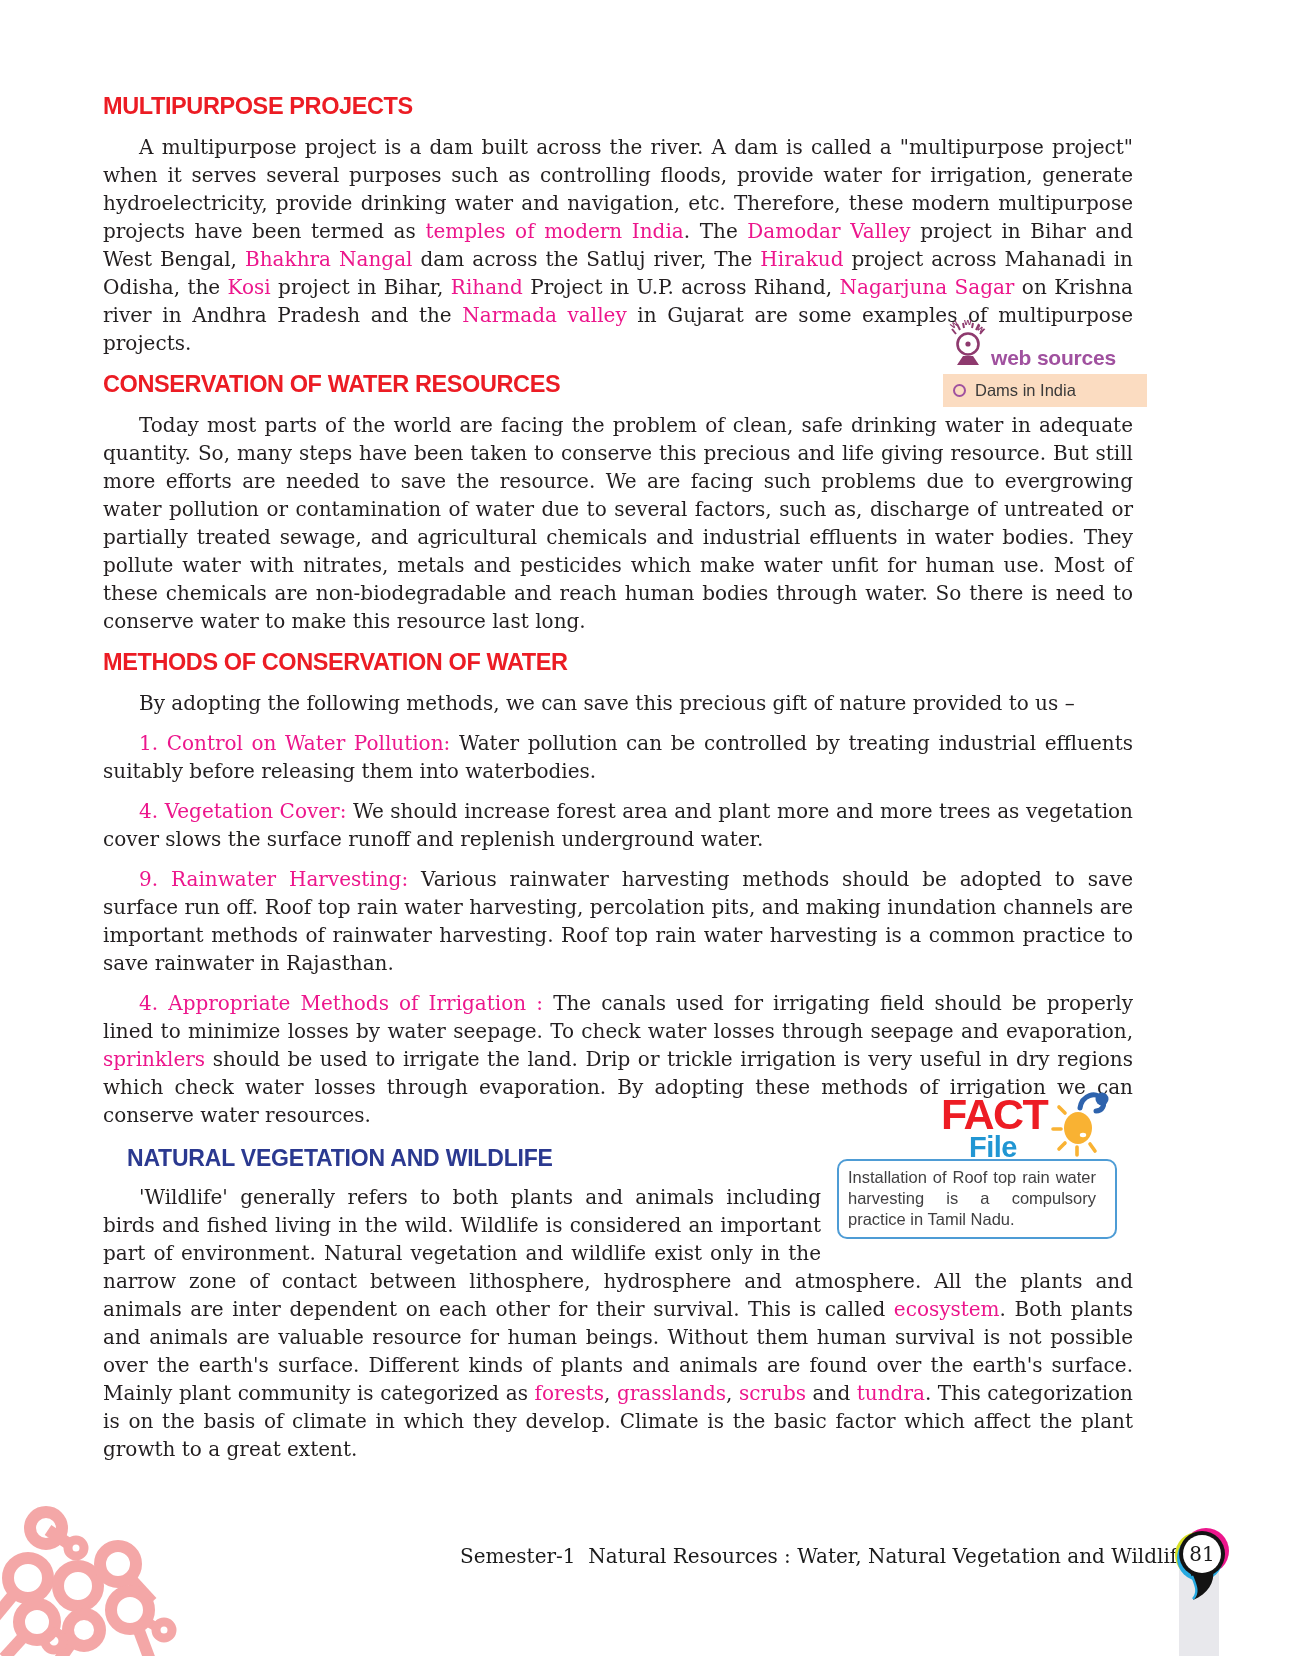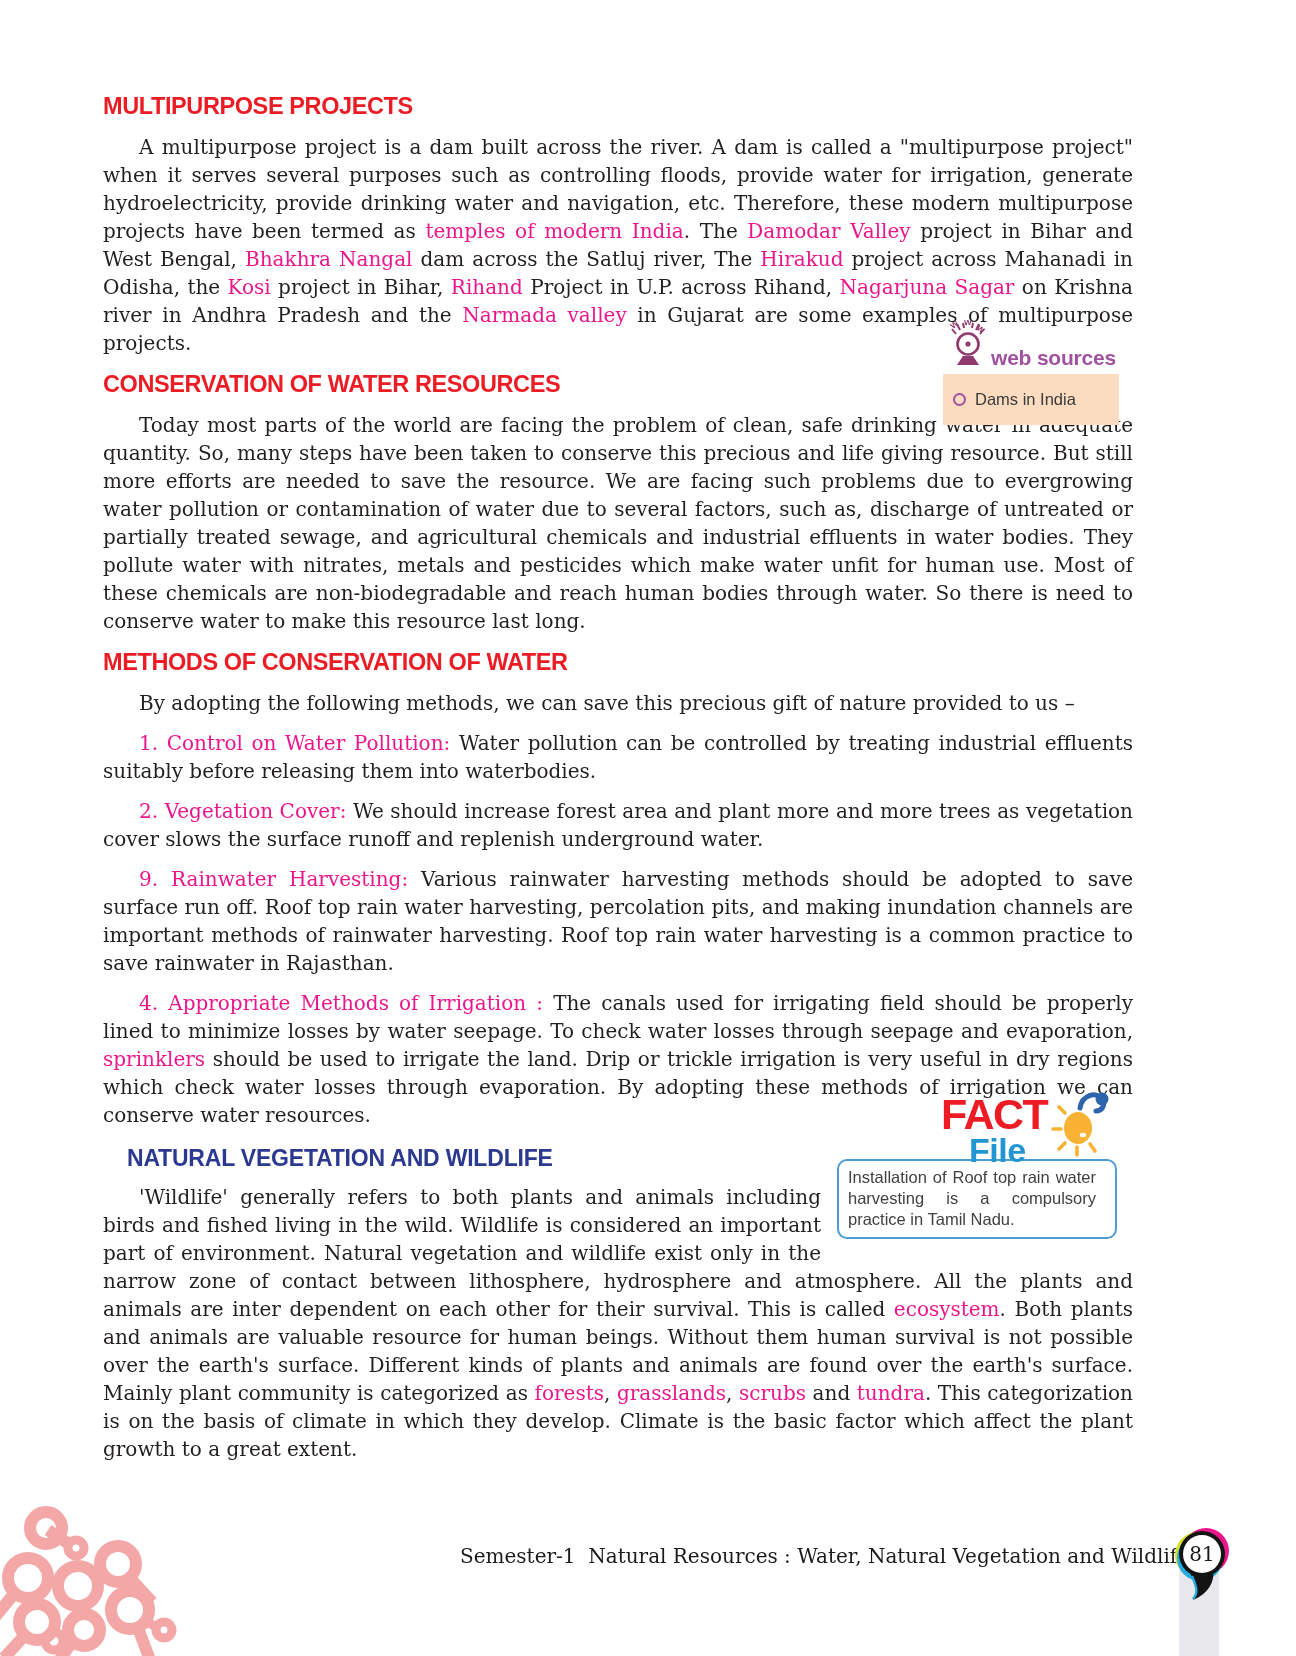--- a/index.html
+++ b/index.html
@@ -46,45 +46,45 @@
     position: absolute; top: -52px; right: 2px; width: 188px;
     font-family: "Liberation Sans", sans-serif;
   }
   .ws-head { display: flex; align-items: flex-end; gap: 2px; margin-left: 4px; }
   .ws-label {
     color: var(--web-purple, #A0519F);
     font-size: 21px; font-weight: 600; line-height: 1;
     padding-bottom: 3px; letter-spacing: -0.2px;
   }
   .ws-box {
-    margin-top: 3px; width: 176px;
+    margin-top: 3px; width: 204px;
     background: var(--peach, #FBDCC1);
     display: flex; align-items: center; gap: 9px;
-    padding: 16px 10px;
+    padding: 7px 10px;
   }
   .ws-bullet {
     width: 13px; height: 13px; flex: none;
     border: 2.5px solid var(--web-purple, #A0519F);
     border-radius: 50%;
   }
   .ws-item { font-size: 16.5px; color: #3a3a3a; }
   
   .fact-file {
     position: absolute; top: -50px; right: 16px; width: 280px;
     font-family: "Liberation Sans", sans-serif;
   }
   .ff-logo { position: relative; height: 64px; }
   .ff-fact {
     position: absolute; left: 104px; top: -2px;
     font-size: 43px; font-weight: 800; letter-spacing: -1.5px;
     color: var(--fact-red, #ED1C24); line-height: 1;
   }
   .ff-file {
     position: absolute; left: 132px; top: 38px;
-    font-size: 34px; font-weight: 800; letter-spacing: -0.5px;
+    font-size: 29px; font-weight: 800; letter-spacing: -0.5px;
     color: var(--file-blue, #2196D3); line-height: 1;
   }
   .ff-bulb { position: absolute; left: 210px; top: -10px; }
   .ff-box {
     border: 2.5px solid #4E9CD5; border-radius: 10px;
     padding: 6px 19px 7px 9px;
     font-size: 16.5px; line-height: 21px; color: #414042;
     text-align: justify; background: #fff;
   }
   .fact-spacer { float: right; width: 312px; height: 58px; }
@@ -141,21 +141,21 @@
         </div>
       </aside>
       <h1 class="red-heading">CONSERVATION OF WATER RESOURCES</h1>
       <p class="body-text">Today most parts of the world are facing the problem of clean, safe drinking water in adequate quantity. So, many steps have been taken to conserve this precious and life giving resource. But still more efforts are needed to save the resource. We are facing such problems due to evergrowing water pollution or contamination of water due to several factors, such as, discharge of untreated or partially treated sewage, and agricultural chemicals and industrial effluents in water bodies. They pollute water with nitrates, metals and pesticides which make water unfit for human use. Most of these chemicals are non-biodegradable and reach human bodies through water. So there is need to conserve water to make this resource last long.</p>
     </section>
 
     <section>
       <h1 class="red-heading">METHODS OF CONSERVATION OF WATER</h1>
       <p class="body-text">By adopting the following methods, we can save this precious gift of nature provided to us –</p>
       <p class="body-text"><span class="em">1. Control on Water Pollution:</span><span> Water pollution can be controlled by treating industrial effluents suitably before releasing them into waterbodies.</span></p>
-      <p class="body-text"><span class="em">2. Vegetation Cover:</span><span> We should increase forest area and plant more and more trees as vegetation cover slows the surface runoff and replenish underground water.</span></p>
+      <p class="body-text"><span class="em">4. Vegetation Cover:</span><span> We should increase forest area and plant more and more trees as vegetation cover slows the surface runoff and replenish underground water.</span></p>
       <p class="body-text"><span class="em">9. Rainwater Harvesting:</span><span> Various rainwater harvesting methods should be adopted to save surface run off. Roof top rain water harvesting, percolation pits, and making inundation channels are important methods of rainwater harvesting. Roof top rain water harvesting is a common practice to save rainwater in Rajasthan.</span></p>
       <p class="body-text"><span class="em">4. Appropriate Methods of Irrigation :</span><span> The canals used for irrigating field should be properly lined to minimize losses by water seepage. To check water losses through seepage and evaporation, </span><span class="em">sprinklers</span><span> should be used to irrigate the land. Drip or trickle irrigation is very useful in dry regions which check water losses through evaporation. By adopting these methods of irrigation we can conserve water resources.</span></p>
     </section>
 
     <section>
       <aside class="fact-file">
         <div class="ff-logo">
           <span class="ff-fact">FACT</span>
           <span class="ff-file">File</span>
           <span class="ff-bulb">

